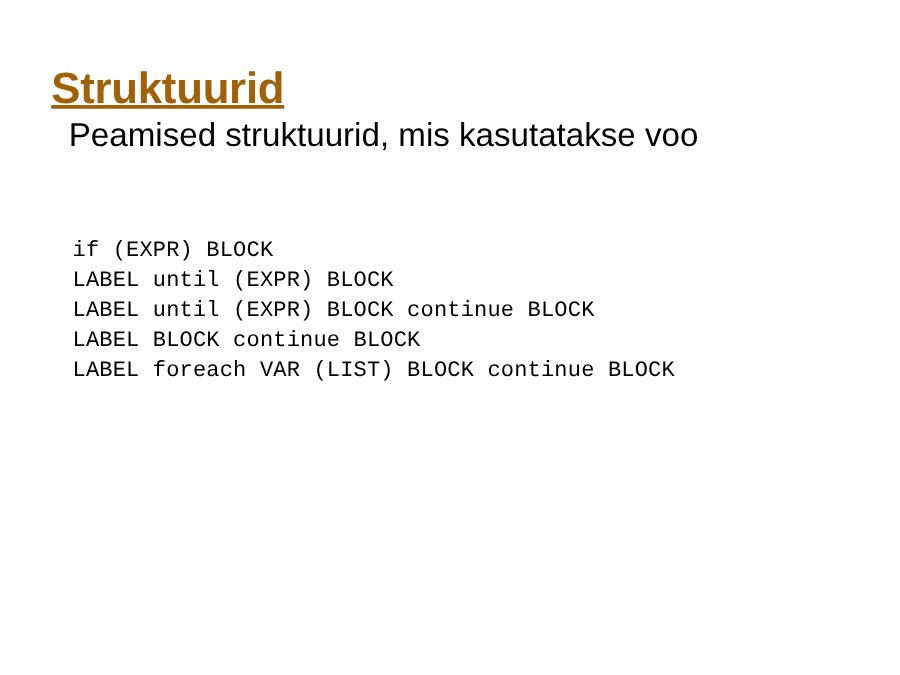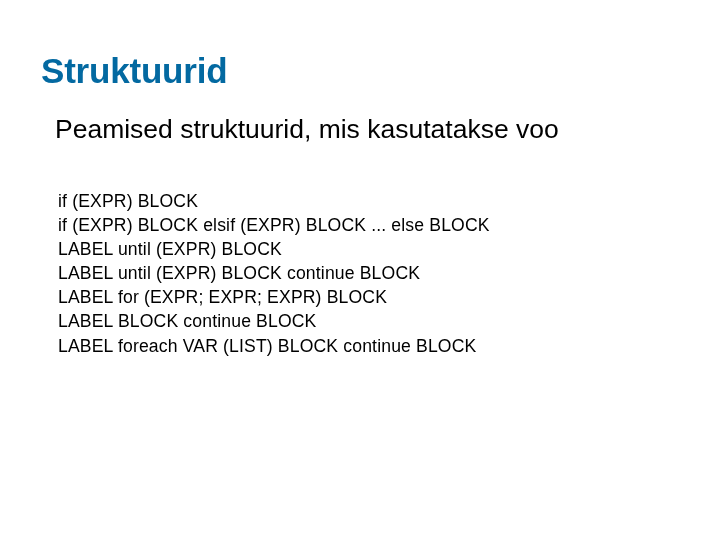--- a/index.html
+++ b/index.html
@@ -28,49 +28,49 @@
   
   .slide-title {
     position: absolute;
     left: 41px;
     top: 26px;
     font-family: "Liberation Sans", sans-serif;
     font-size: 35px;
     font-weight: bold;
     line-height: 44px;
     letter-spacing: -0.2px;
-    color: #0369a1;
+    color: #a16207;
     white-space: nowrap;
+    text-decoration: underline;
   }
 
   
   .slide-body {
     position: absolute;
     left: 55px;
     top: 90px;
     width: 625px;
     font-family: "Liberation Sans", sans-serif;
     font-size: 26.5px;
     font-weight: normal;
     line-height: 37px;
     color: #000000;
   }
   .slide-body .para-line {
     display: block;
     white-space: nowrap;
-    margin-top: 21px;
   }
 
   
   .code-block {
     position: absolute;
     left: 58px;
     top: 189px;
     width: 640px;
-    font-family: Liberation Sans, sans-serif;
+    font-family: Liberation Mono, monospace;
     font-size: 17.6px;
     font-weight: normal;
     line-height: 24.1px;
     letter-spacing: 0.15px;
     color: #000000;
   }
   .code-line {
     display: block;
     white-space: pre;
     margin: 0;
@@ -83,21 +83,19 @@
 <div class="slide">
 
   <h1 class="slide-title">Struktuurid</h1>
 
   <div class="slide-body">
     <span class="para-line">Peamised struktuurid, mis kasutatakse voo</span>
   </div>
 
   <div class="code-block">
     <span class="code-line">if (EXPR) BLOCK</span>
-    <span class="code-line">if (EXPR) BLOCK elsif (EXPR) BLOCK ... else BLOCK</span>
     <span class="code-line">LABEL until (EXPR) BLOCK</span>
     <span class="code-line">LABEL until (EXPR) BLOCK continue BLOCK</span>
-    <span class="code-line">LABEL for (EXPR; EXPR; EXPR) BLOCK</span>
     <span class="code-line">LABEL BLOCK continue BLOCK</span>
     <span class="code-line">LABEL foreach VAR (LIST) BLOCK continue BLOCK</span>
   </div>
 
 </div>
 
 </body></html>

